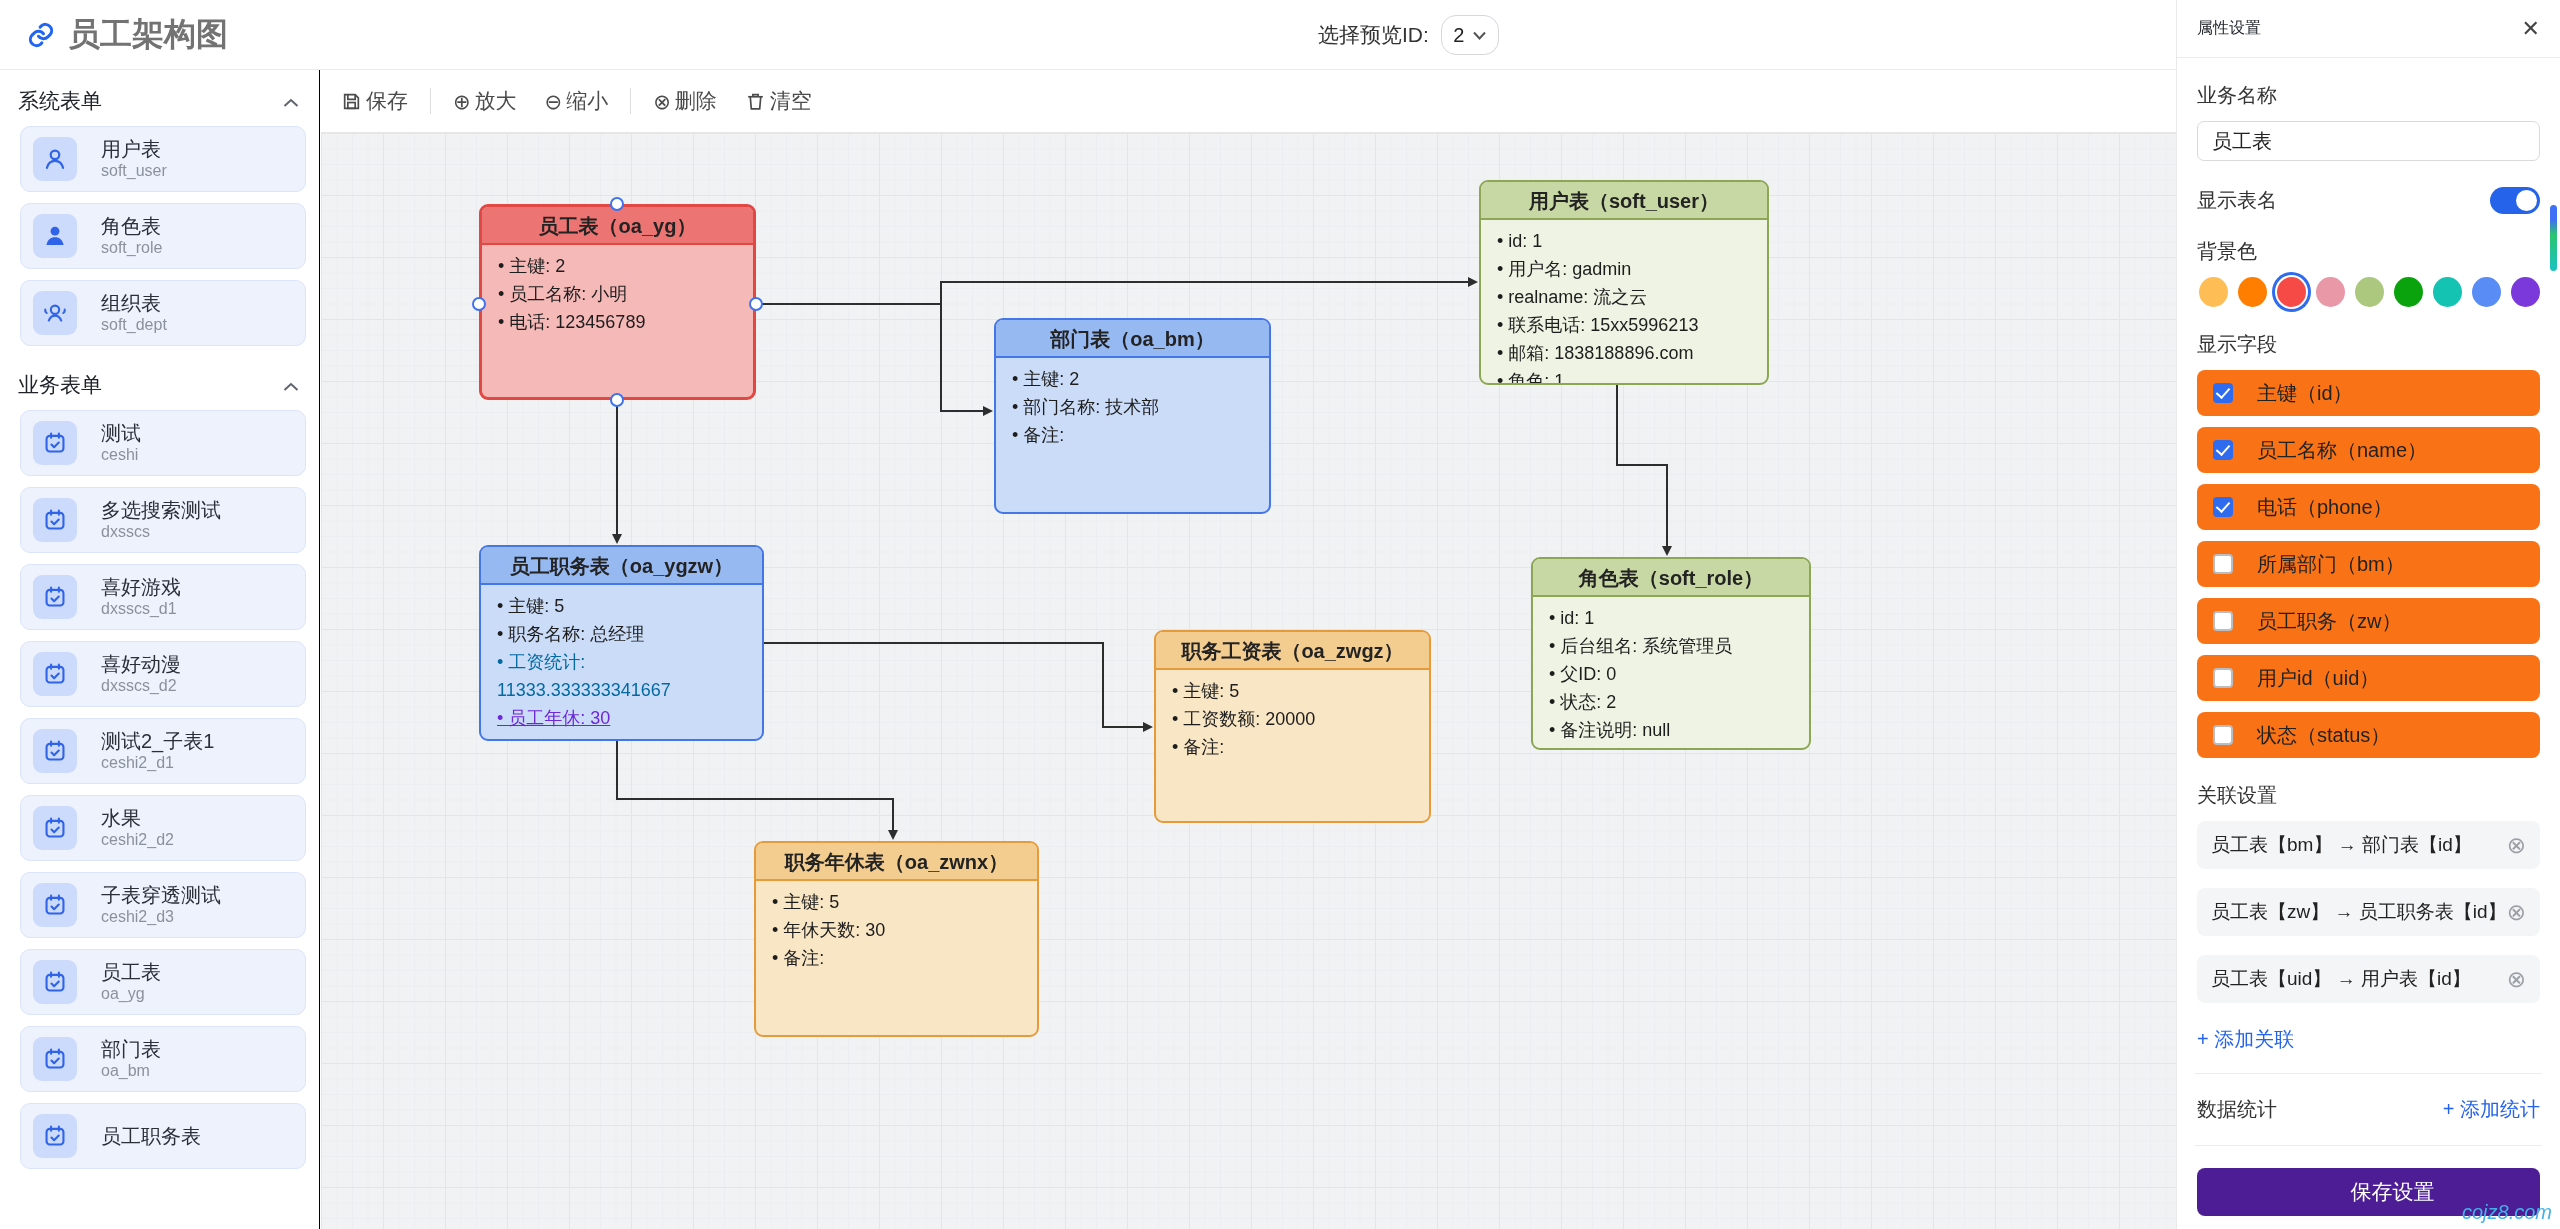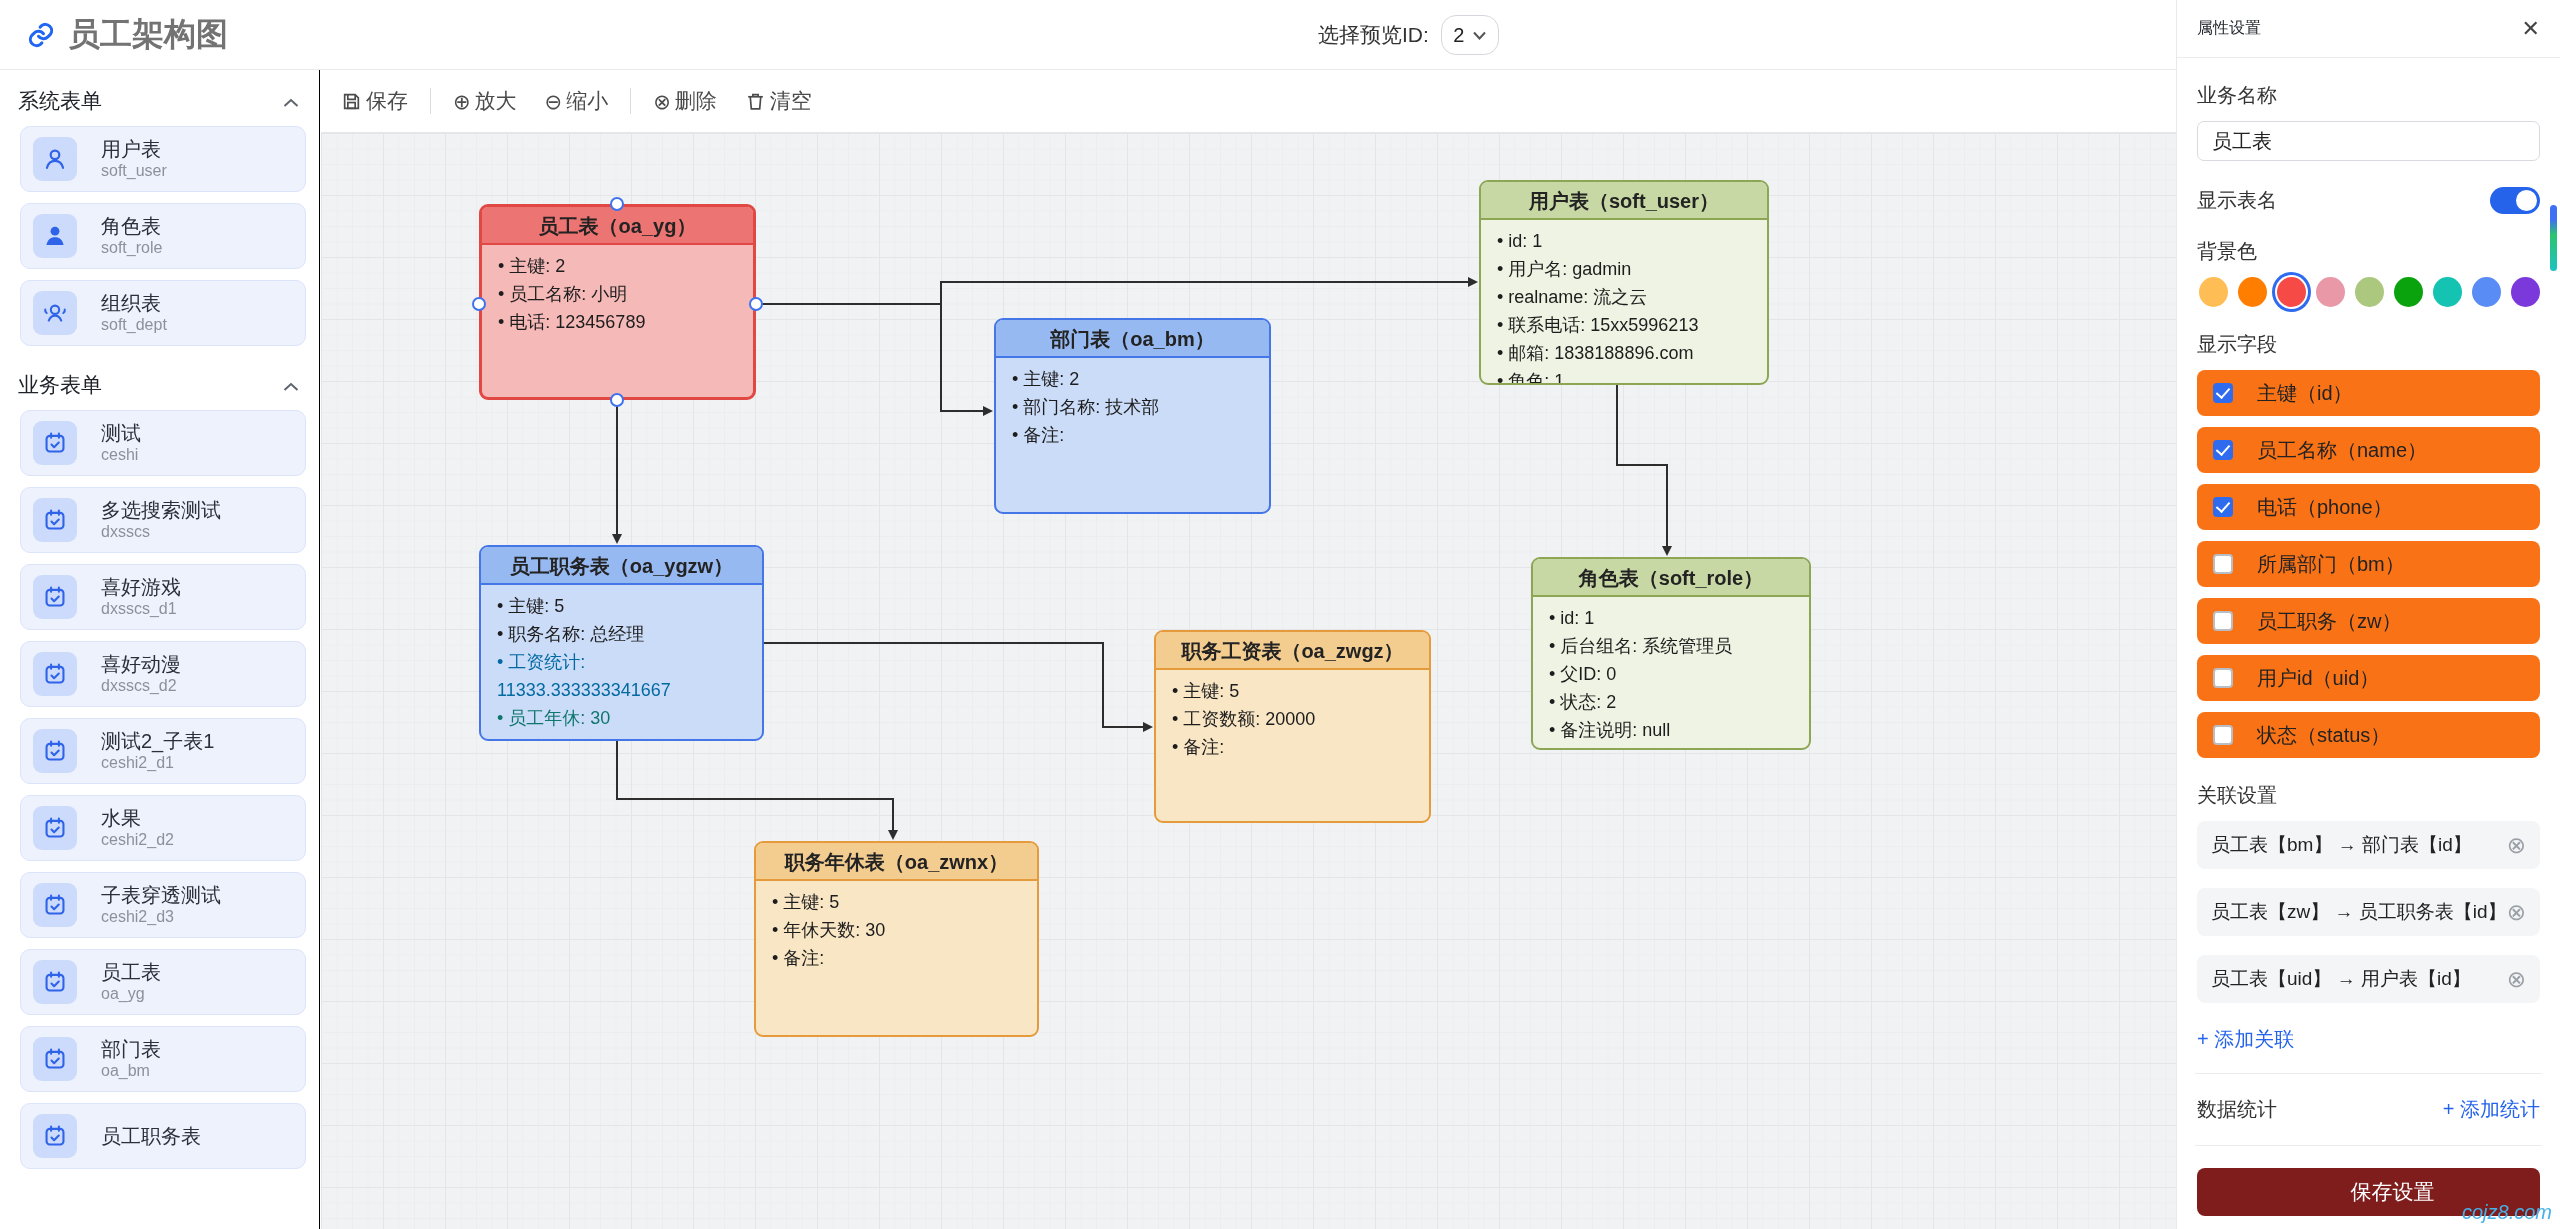--- a/index.html
+++ b/index.html
@@ -77,21 +77,21 @@
   .cbox.off { background:#fff; border:2px solid #b9bdc4; }
   .chk-label { font-size:20px; color:#222; }
   .rel-row { display:flex; align-items:center; justify-content:space-between; height:48px; background:#f4f5f7; border-radius:8px; padding:0 14px; margin-bottom:19px; }
   .rel-text { font-size:19px; color:#222; }
   .rel-x { font-size:23px; color:#9aa0a6; background:none; border:none; cursor:pointer; line-height:1; }
   .add-link { display:inline-block; font-size:20px; color:#2563eb; margin:4px 0 20px; cursor:pointer; background:none; border:none; font-family:inherit; }
   .p-div { height:1px; background:#ececec; margin:0 -2px; }
   .stats-row { display:flex; align-items:center; justify-content:space-between; margin:22px 0; }
   .stats-row .p-label { margin:0; }
   .stats-row .add-link { margin:0; }
-  .save-btn { width:100%; height:48px; margin-top:22px; background:#7f1d1d; color:#fff; font-size:21px; border:none; border-radius:8px; cursor:pointer; font-family:Liberation Mono, monospace;padding-left:48px; }
+  .save-btn { width:100%; height:48px; margin-top:22px; background:#4c1d95; color:#fff; font-size:21px; border:none; border-radius:8px; cursor:pointer; font-family:Liberation Mono, monospace;padding-left:48px; }
   .p-scroll { position:absolute; right:3px; top:205px; width:7px; height:66px; border-radius:4px; background:linear-gradient(#3f6ff5 0 22%, #2bc46f 45%, #1ec2c2 100%); }
 
   .watermark { position:absolute; right:8px; bottom:5px; font-size:20px; font-style:italic; color:#45b1e8; z-index:20; }
 </style>
 </head>
 <body>
 
 <div id="app">
 
   <header class="app-header">
@@ -370,21 +370,21 @@
             <div class="erow">• 邮箱: 1838188896.com</div>
             <div class="erow">• 角色: 1</div>
           </div>
         </div>
         <div class="entity blue" style="left: 158px; top: 412px; width: 285px; height: 196px;">
           <div class="ehead">员工职务表（oa_ygzw）</div>
           <div class="ebody">
             <div class="erow">• 主键: 5</div>
             <div class="erow">• 职务名称: 总经理</div>
             <div class="erow" style="color: #0369a1;">• 工资统计: 11333.333333341667</div>
-            <div class="erow" style="color: #0f766e;">• 员工年休: 30</div>
+            <div class="erow" style="color: #6d28d9; text-decoration: underline;">• 员工年休: 30</div>
           </div>
         </div>
         <div class="entity orange" style="left: 833px; top: 497px; width: 277px; height: 193px;">
           <div class="ehead">职务工资表（oa_zwgz）</div>
           <div class="ebody">
             <div class="erow">• 主键: 5</div>
             <div class="erow">• 工资数额: 20000</div>
             <div class="erow">• 备注:</div>
           </div>
         </div>

